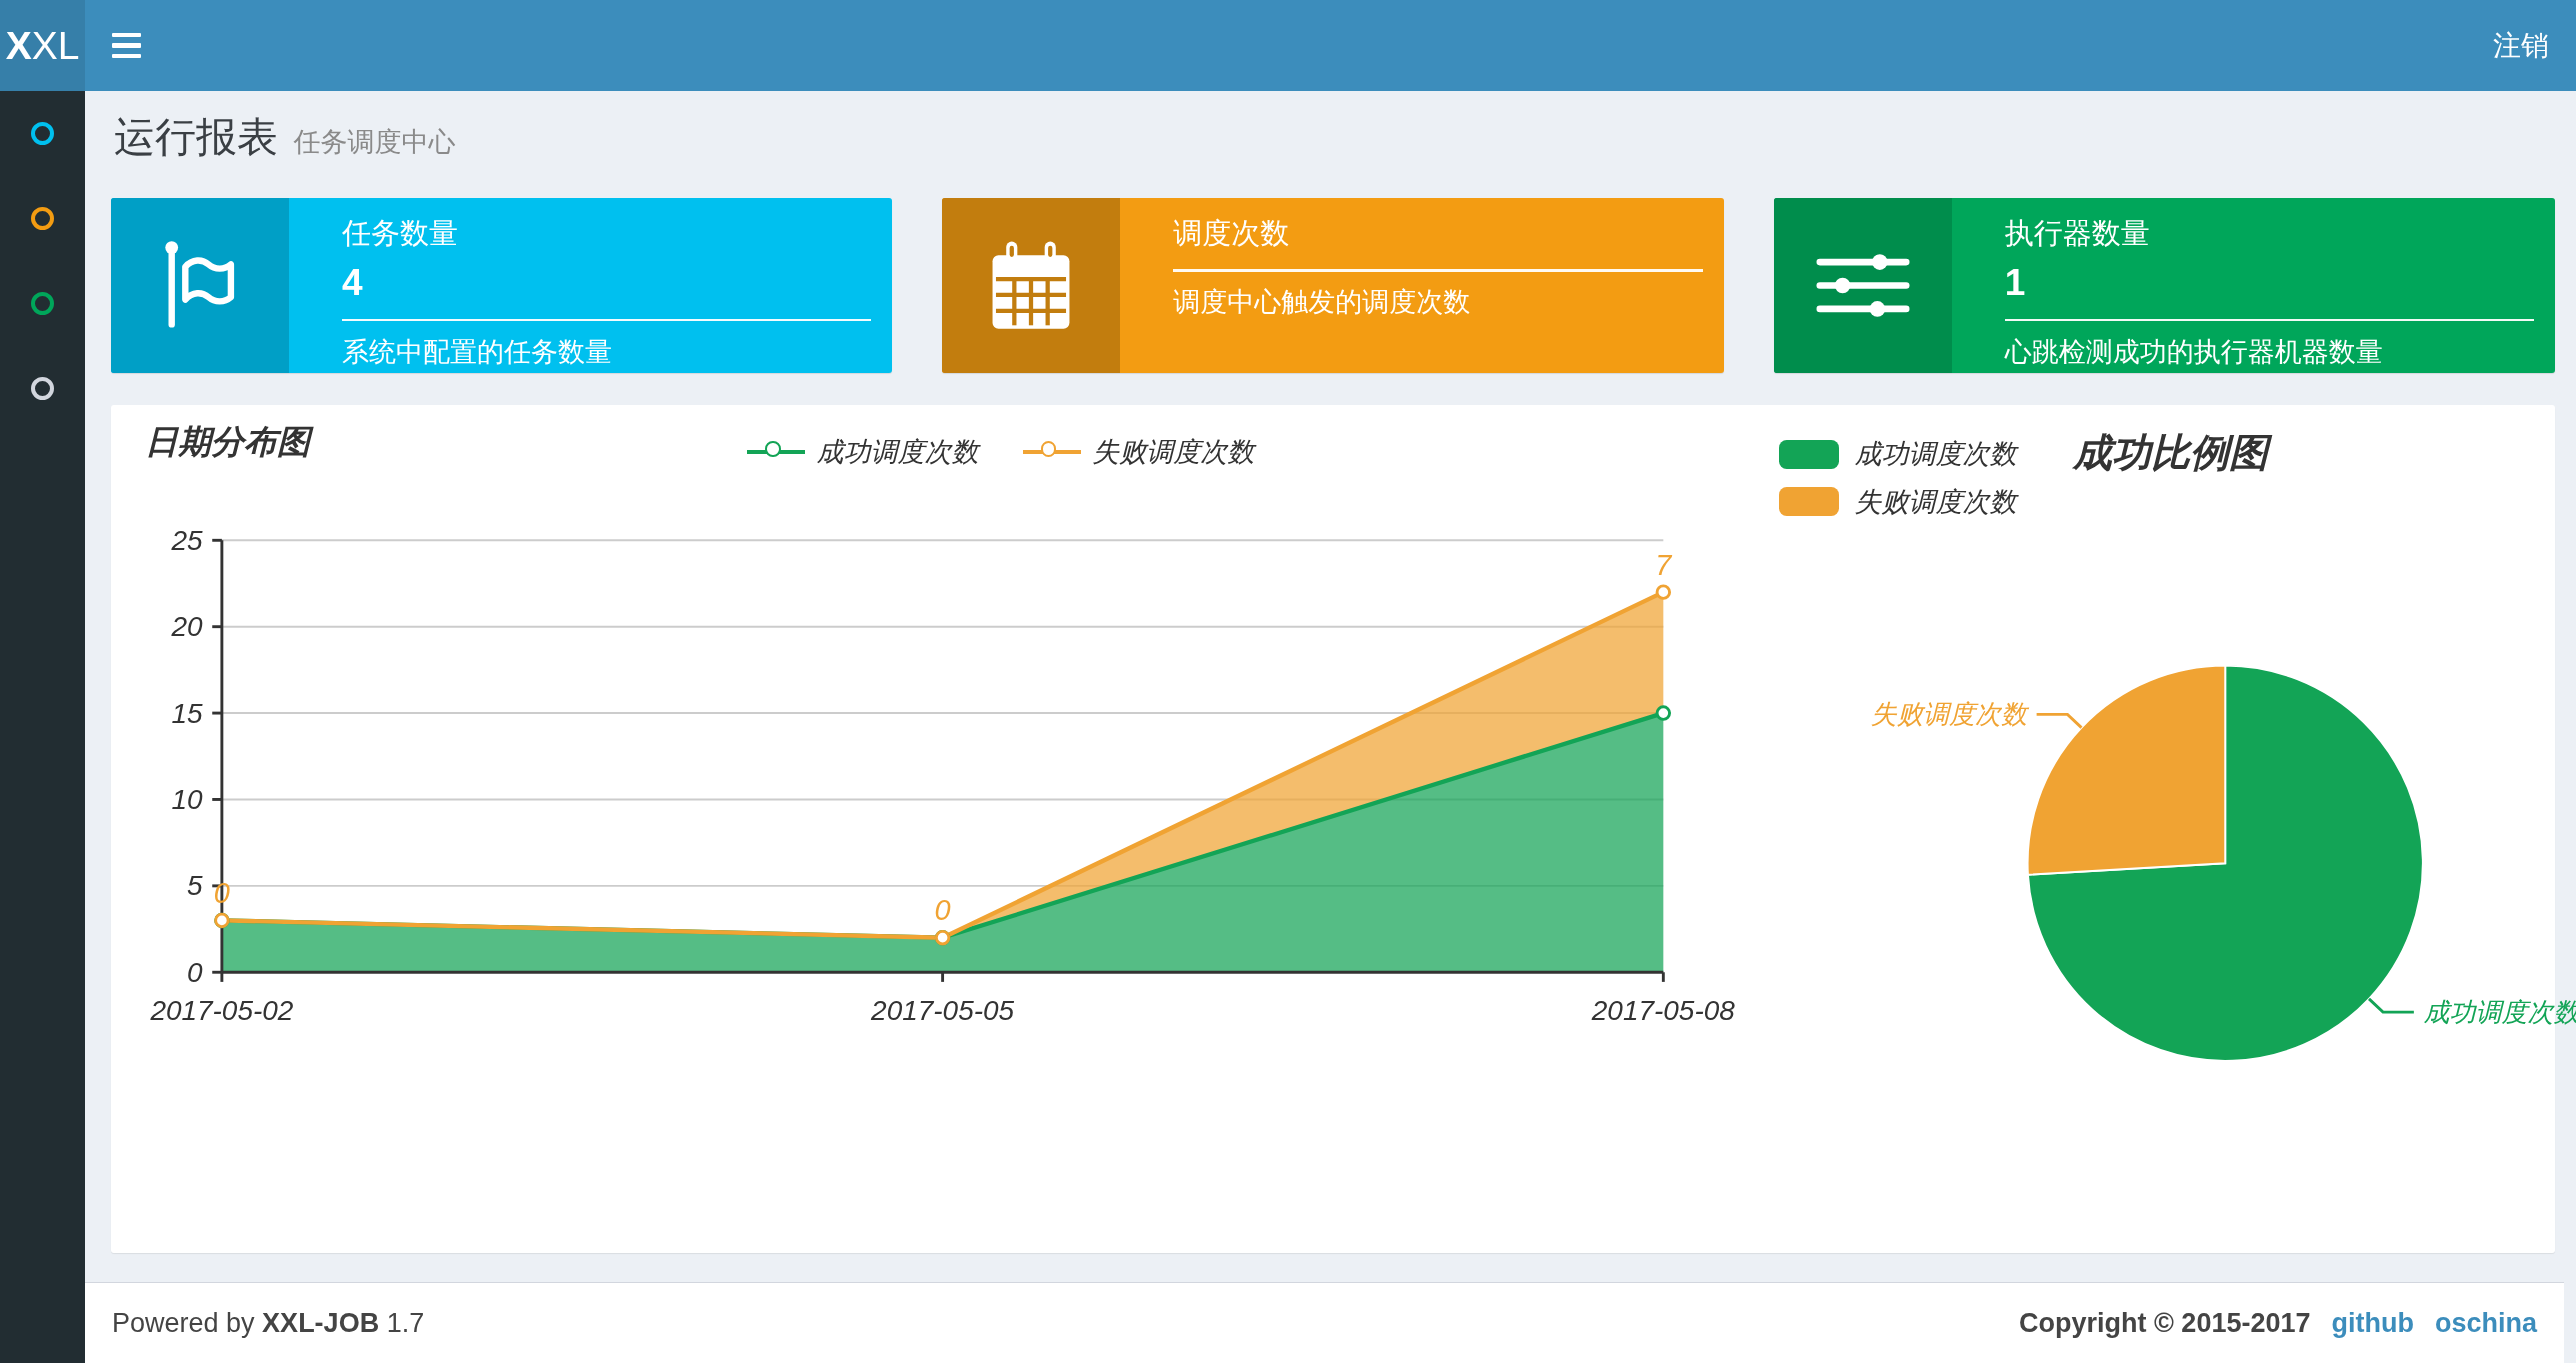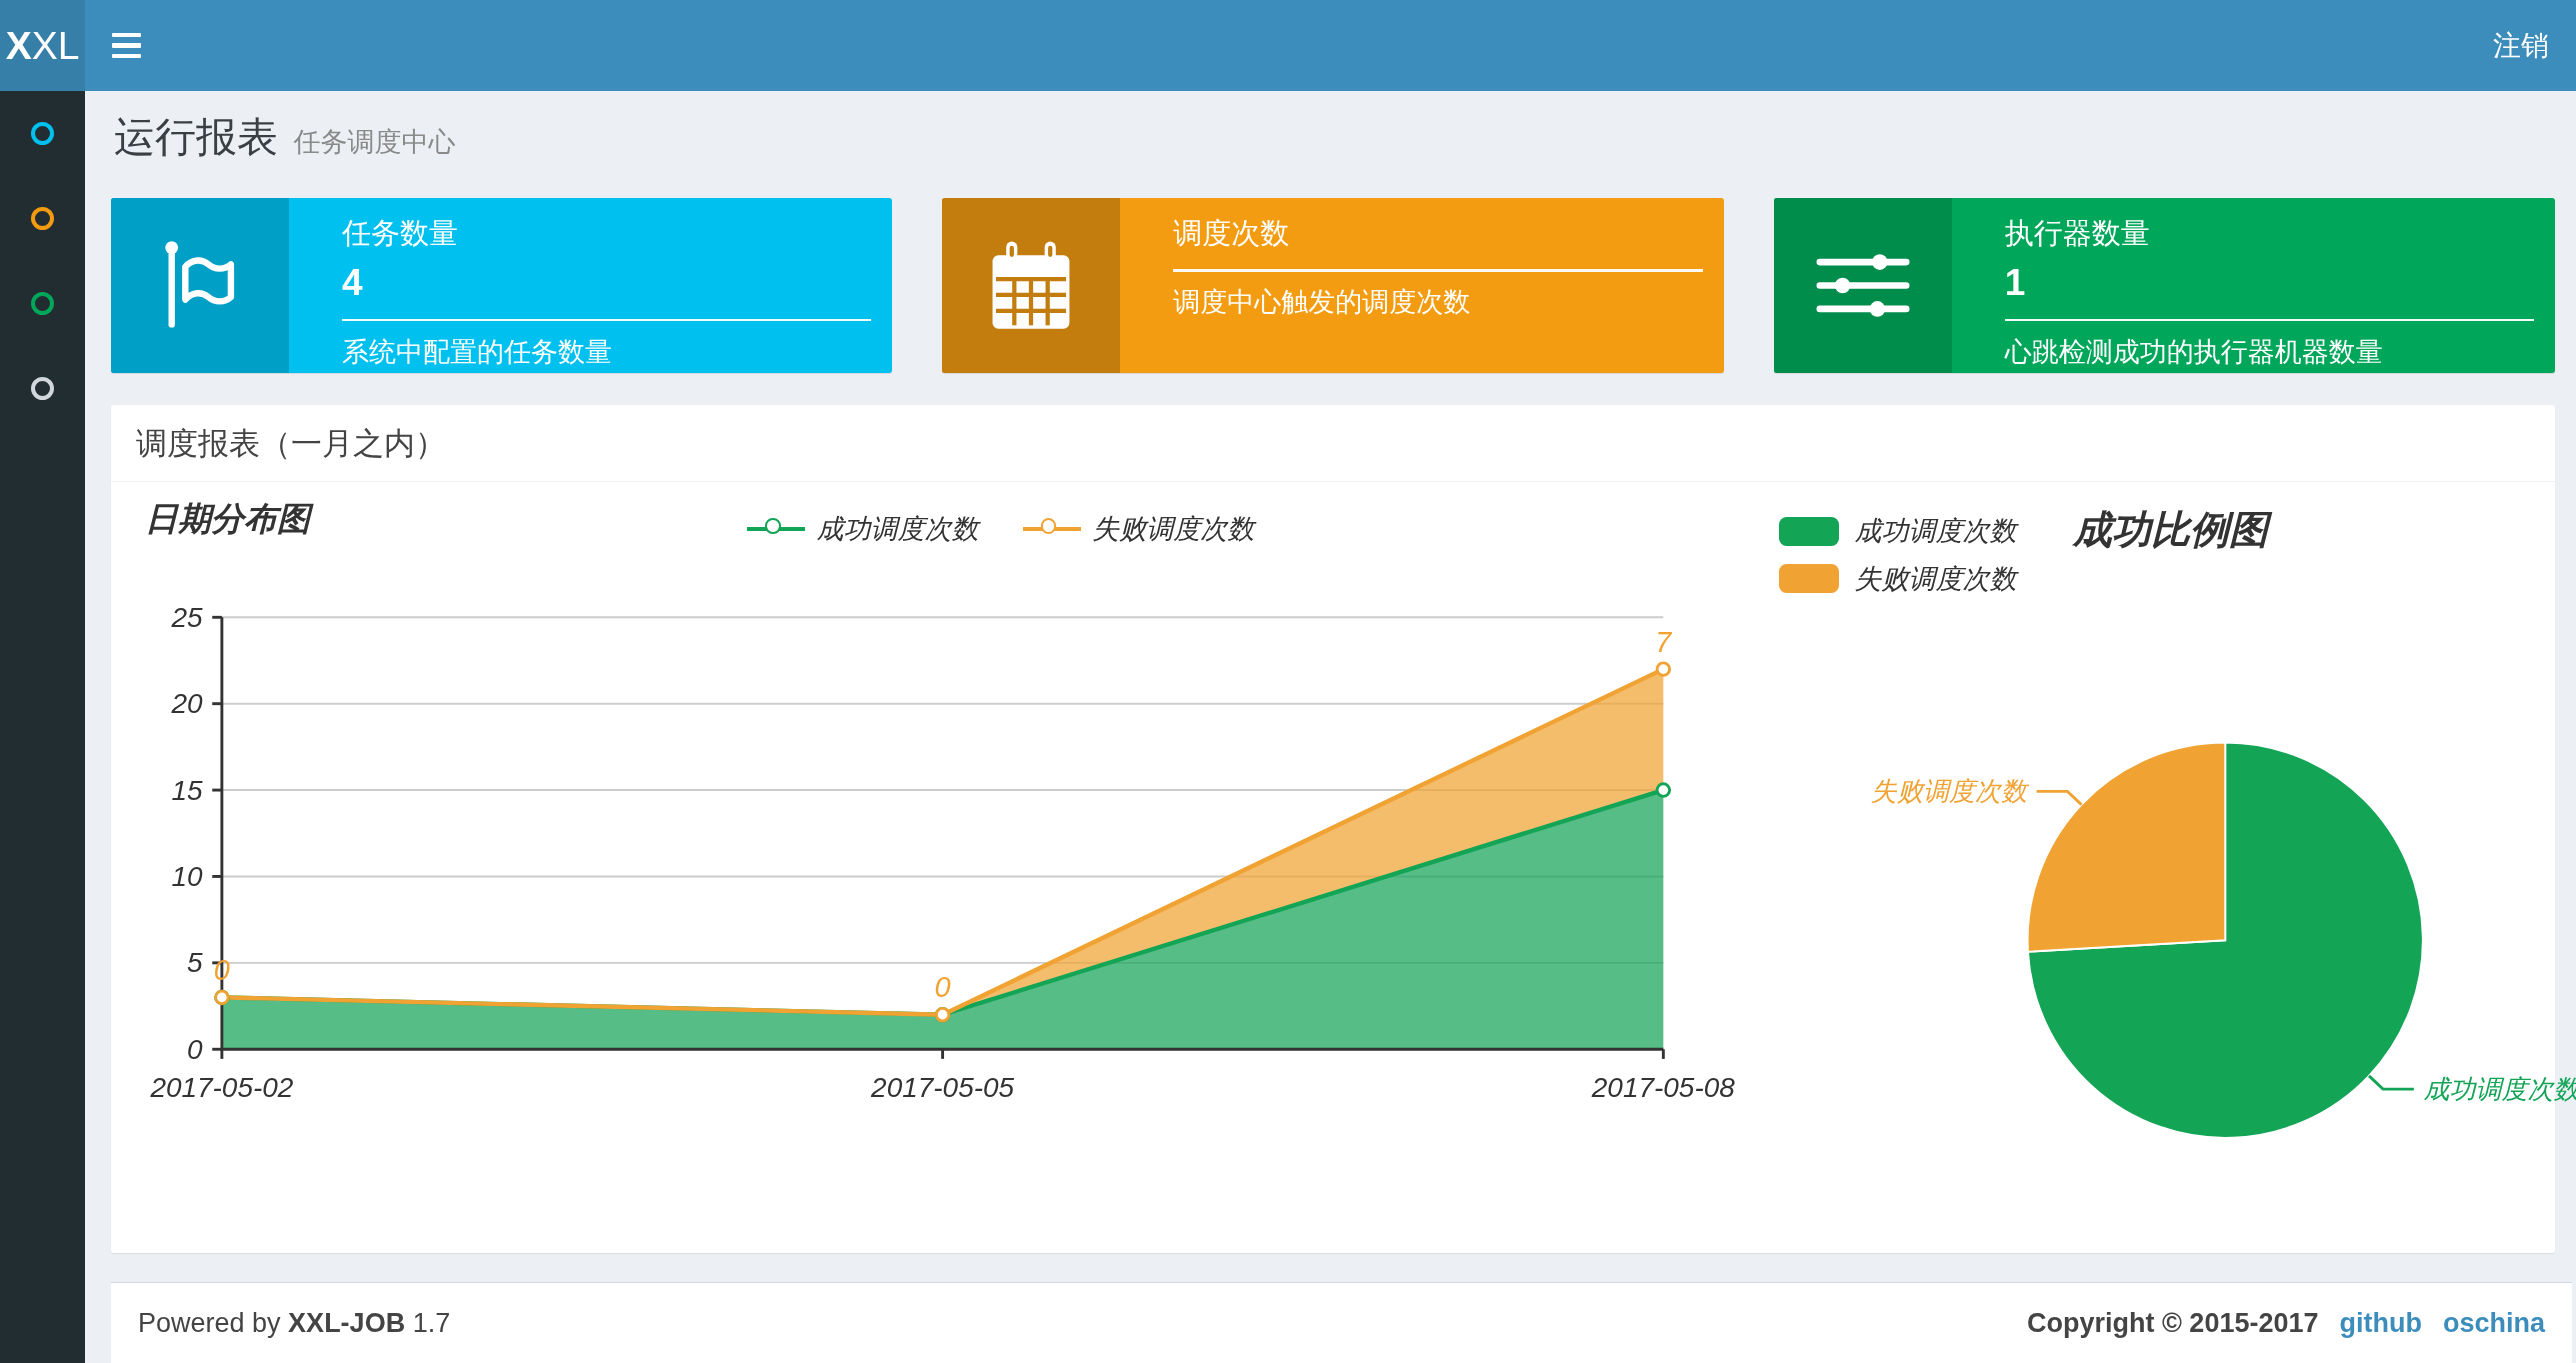--- a/index.html
+++ b/index.html
@@ -68,23 +68,23 @@
   #pie-legend { position:absolute; left:1668px; top:31px; display:flex;
     flex-direction:column; gap:11.6px; }
   .pl-row { display:flex; align-items:center; cursor:pointer; }
   .pl-swatch { width:60px; height:29px; border-radius:7.7px; }
   .pl-row .lbl { margin-left:15.4px; font-size:27px; color:#333; }
 
   #line-chart { position:absolute; left:0; top:111px; overflow:visible; }
   #pie-chart  { position:absolute; left:1663px; top:116px; overflow:visible; }
 
   
-  #footer { position:fixed; left:85px; right:4px; bottom:0; height:81px; background:#fff;
+  #footer { position:fixed; left:85px; right:12px; bottom:0; height:81px; background:#fff;
     border-top:1.9px solid #d2d6de; display:flex; align-items:center;
-    justify-content:space-between; padding:0 27px; font-size:27px; color:#444; z-index:20;margin-left:26px; }
+    justify-content:space-between; padding:0 27px; font-size:27px; color:#444; z-index:20; }
   #footer .bold { font-weight:700; }
   #footer a { color:#3c8dbc; font-weight:600; text-decoration:none; margin-left:21px; cursor:pointer; }
   .fright { display:flex; align-items:center; }
 </style>
 </head>
 <body>
 
 <div id="navbar">
   <div class="logo">
     <span class="b">X</span>
@@ -180,21 +180,20 @@
       <div class="card-content">
         <div class="card-title">执行器数量</div>
         <div class="card-value">1</div>
         <div class="cdivider"></div>
         <div class="card-desc">心跳检测成功的执行器机器数量</div>
       </div>
     </div>
   </div>
 
   <div class="panel">
-    <div class="panel-header">调度报表（一月之内）</div>
     <div class="panel-body">
       <div class="chart-title left">日期分布图</div>
       <div id="line-legend">
           <div class="lg-item">
             <span class="lg-marker">
               <span class="bar" style="background: rgb(19, 164, 86);"></span>
               <span class="ringm" style="border-color: rgb(19, 164, 86);"></span>
             </span>
             <span class="lbl">成功调度次数</span>
           </div>

